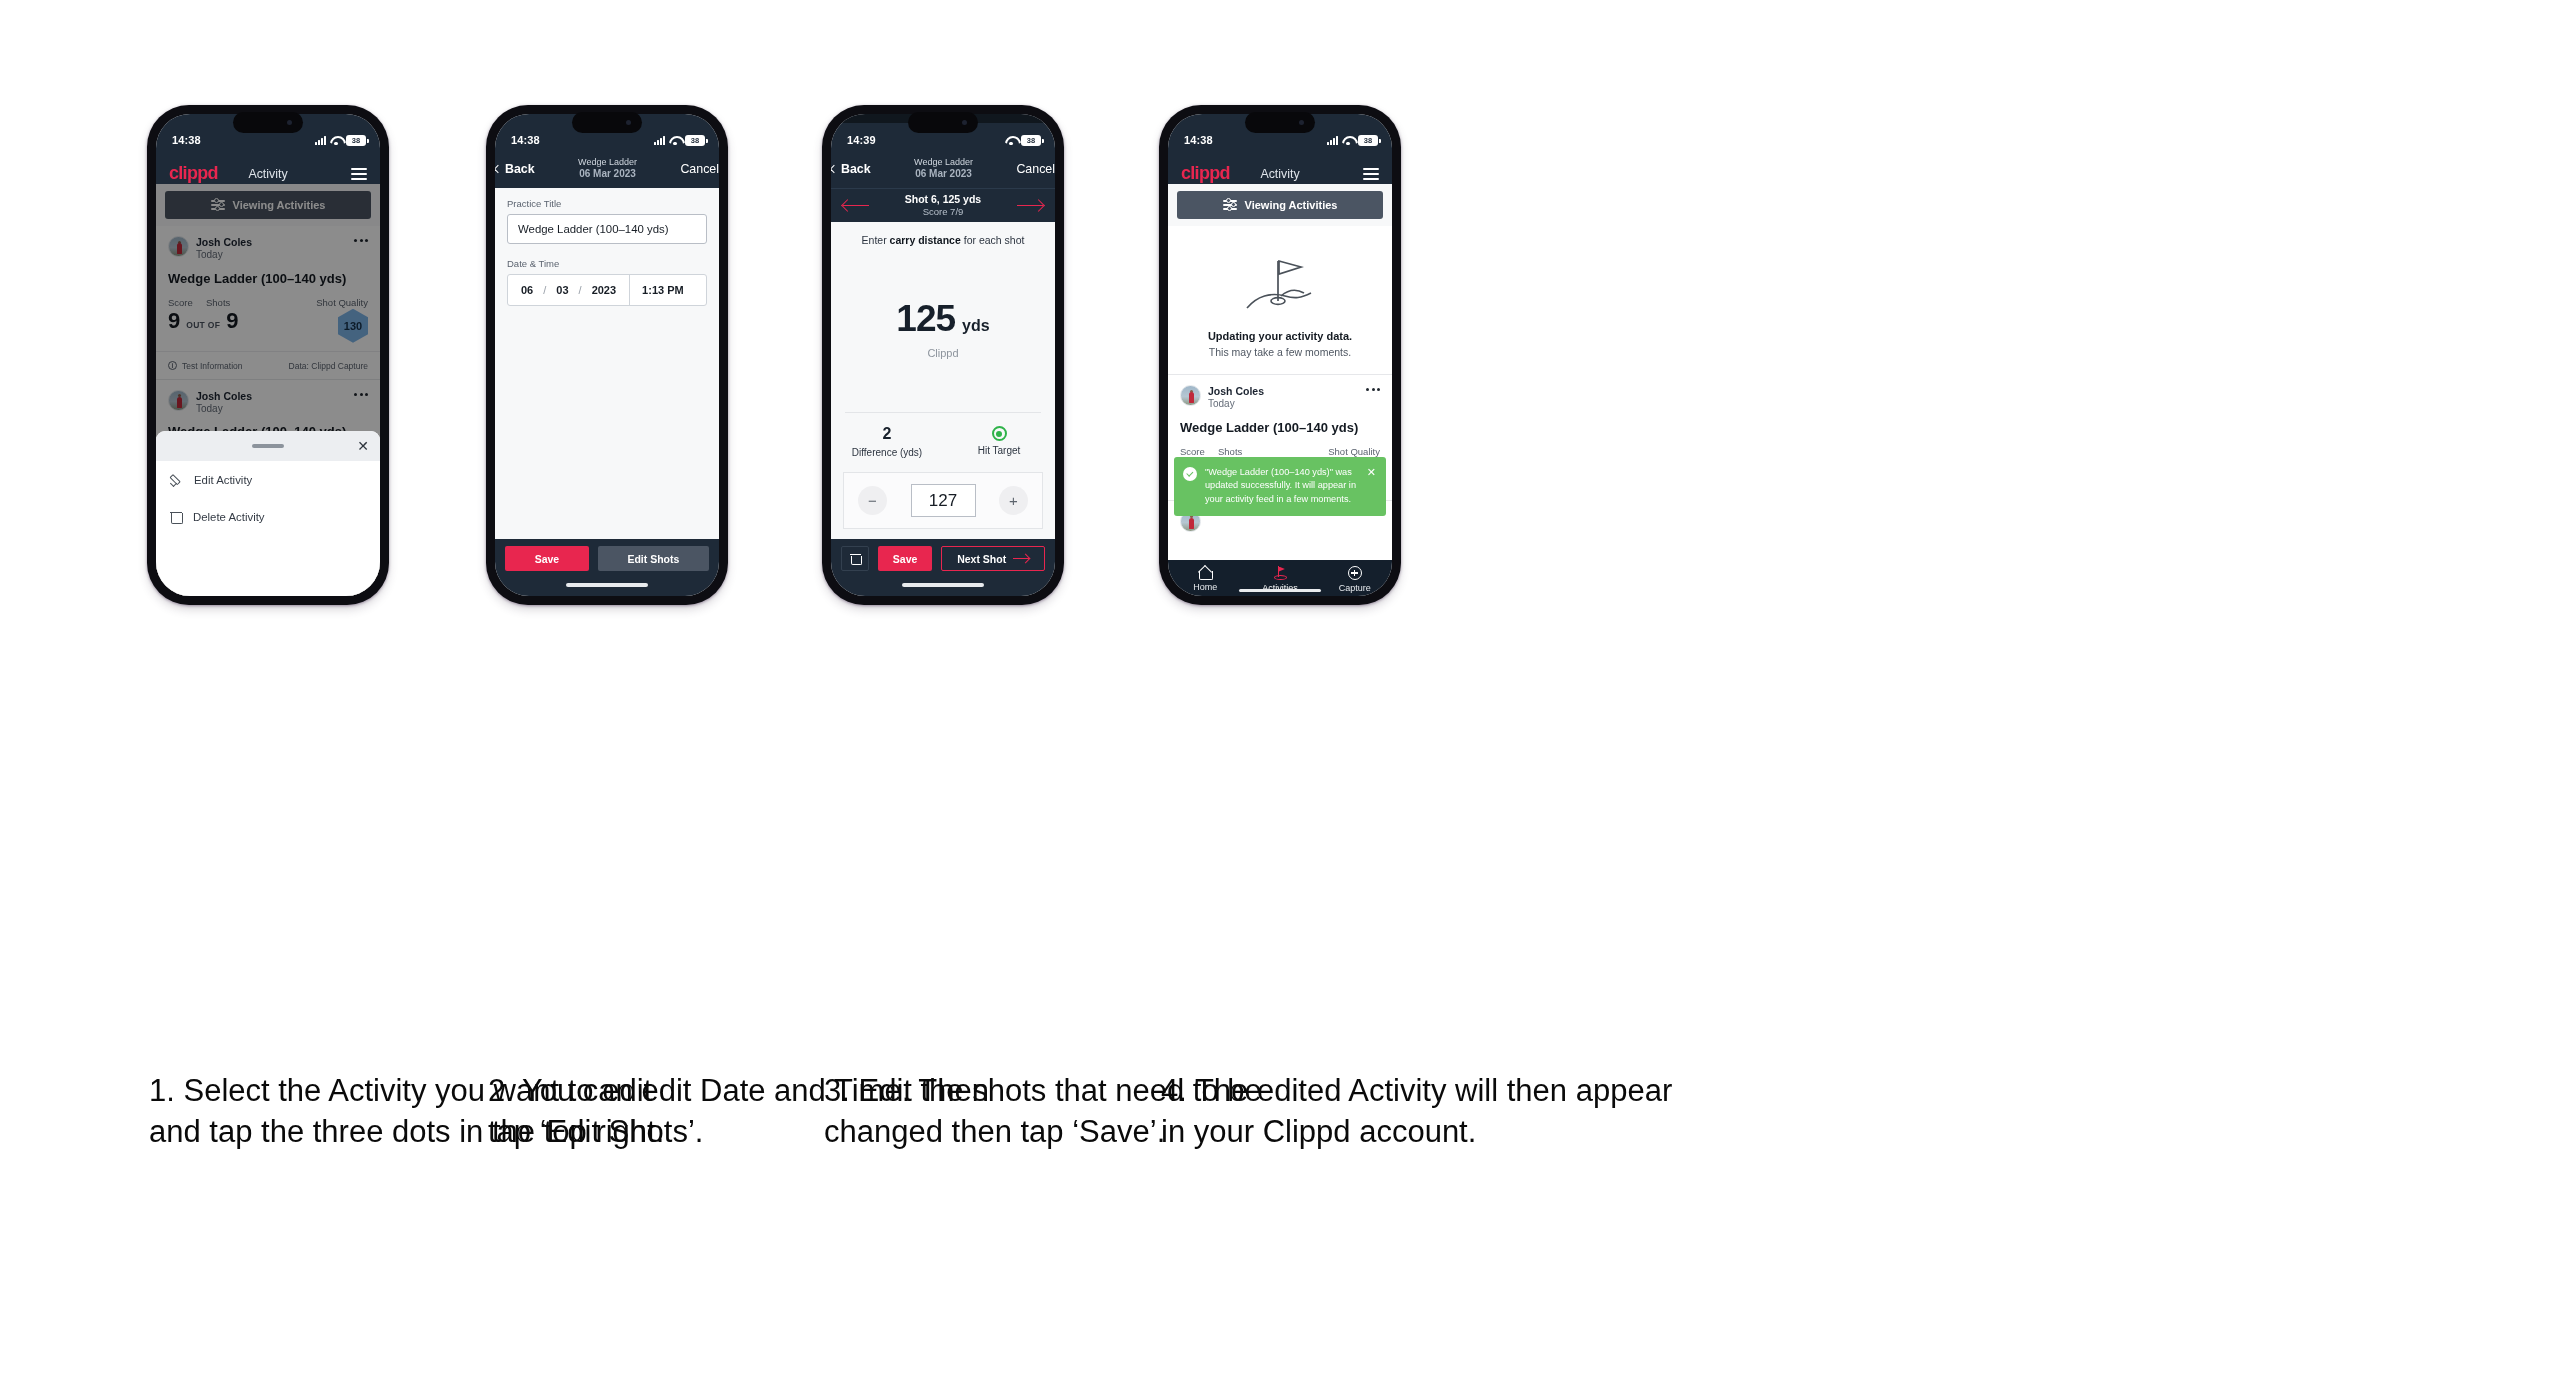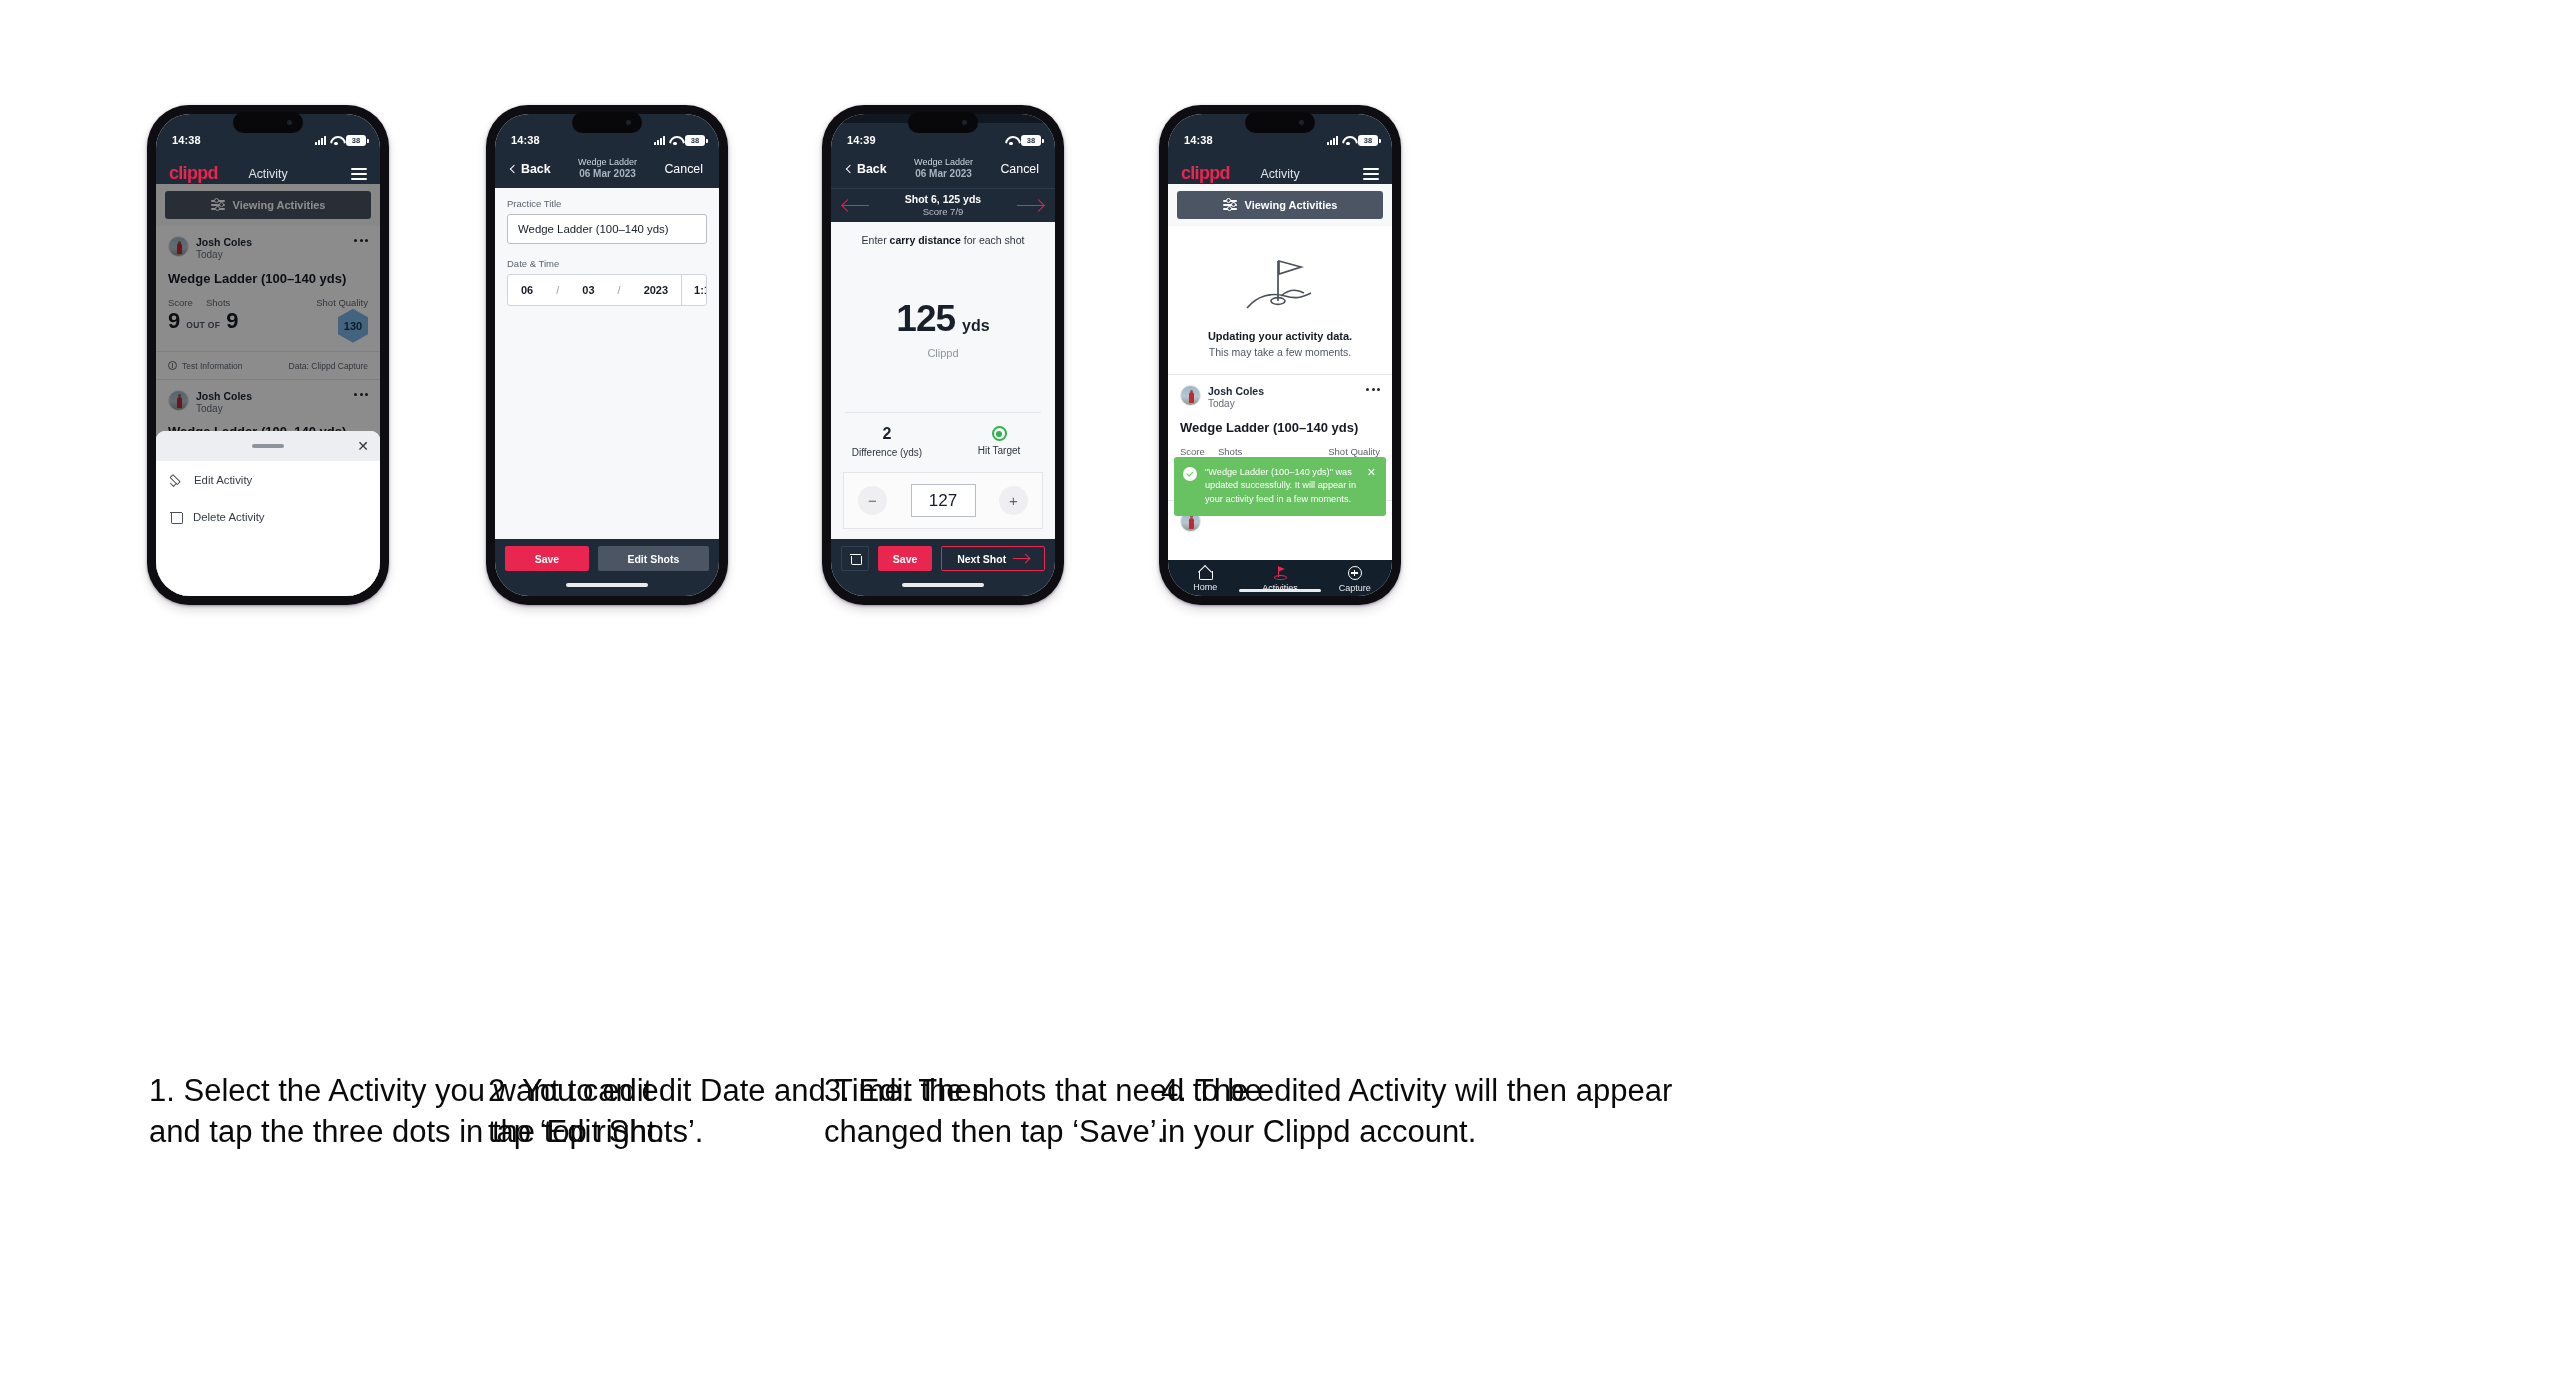--- a/index.html
+++ b/index.html
@@ -118,21 +118,21 @@
     font-size: 12.4px; color:#dfe4ea; pointer-events:none;
   }
   .appbar-inner { position:relative; width:100%; display:flex; align-items:center; }
   .burger { margin-left:auto; width:16px; }
   .burger i { display:block; height:2px; background:#fff; margin:3px 0; border-radius:1px; }
 
   
   .editbar {
     background:#1e2a38; color:#fff; height:38px;
     display:flex; align-items:center; justify-content:space-between;
-    padding: 0 16px; position:relative; flex:0 0 auto;
+    padding: 0 0; position:relative; flex:0 0 auto;
   }
   .backlink { font-size:12.4px; font-weight:bold; display:flex; align-items:center; gap:4px; }
   .chev-l {
     width:6px;height:6px;border-left:1.8px solid #fff;border-bottom:1.8px solid #fff;
     transform:rotate(45deg); display:inline-block;
   }
   .editbar-center { text-align:center; line-height:1.25; }
   .eb-t1 { font-size:9px; color:#cfd6de; }
   .eb-t2 { font-size:10px; color:#a9b3bf;font-weight:bold; }
   .cancel { font-size:12.4px; }
@@ -289,21 +289,21 @@
     background:#fff; border:1px solid #b9bec6; border-radius:3px;
     height:30px; display:flex; align-items:center; padding:0 10px;
     font-size:11.4px; color:#171d25;
   }
   .fgap { height:14px; }
   .datetime {
     display:flex; border:1px solid #cfd4da; border-radius:3px; overflow:hidden; background:#fff;
   }
   .dt-date {
     flex:1 1 auto; height:30px; display:flex; align-items:center;
-    gap:23px; padding:0 13px; font-size:11px; color:#171d25; font-weight:bold;
+    gap:10px; padding:0 13px; font-size:11px; color:#171d25; font-weight:bold;
     border-right:1px solid #cfd4da;
   }
   .dt-date span.sl { color:#9aa1aa; font-weight:normal; }
   .dt-time {
     flex:0 0 auto; width:96px; height:30px; display:flex; align-items:center;
     padding:0 12px; font-size:11px; color:#171d25; font-weight:bold;
   }
 
   
   .actionbar {

